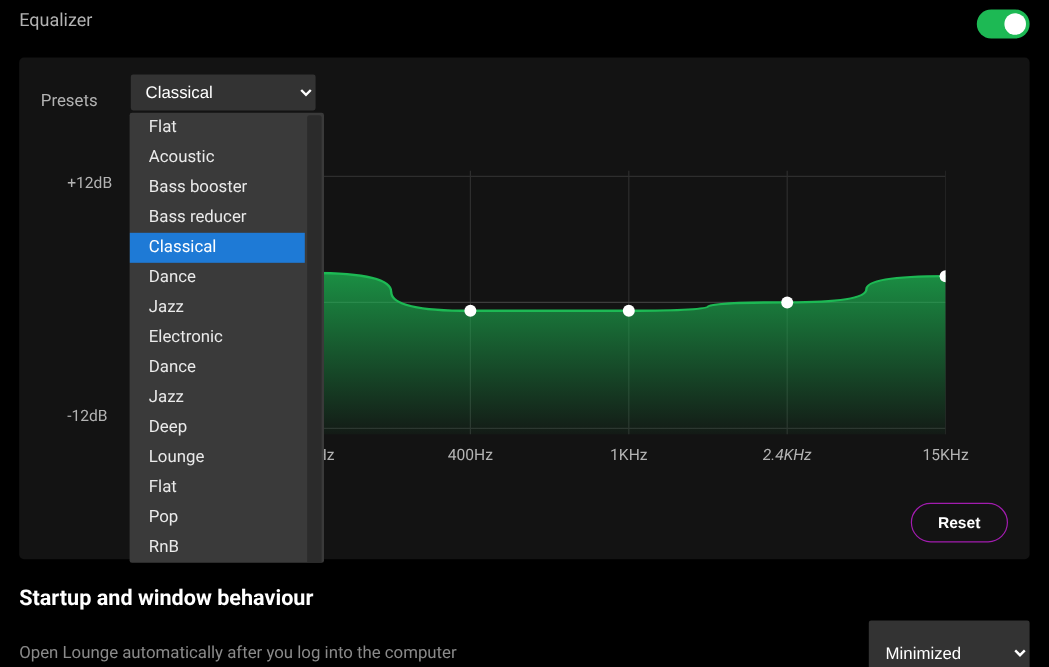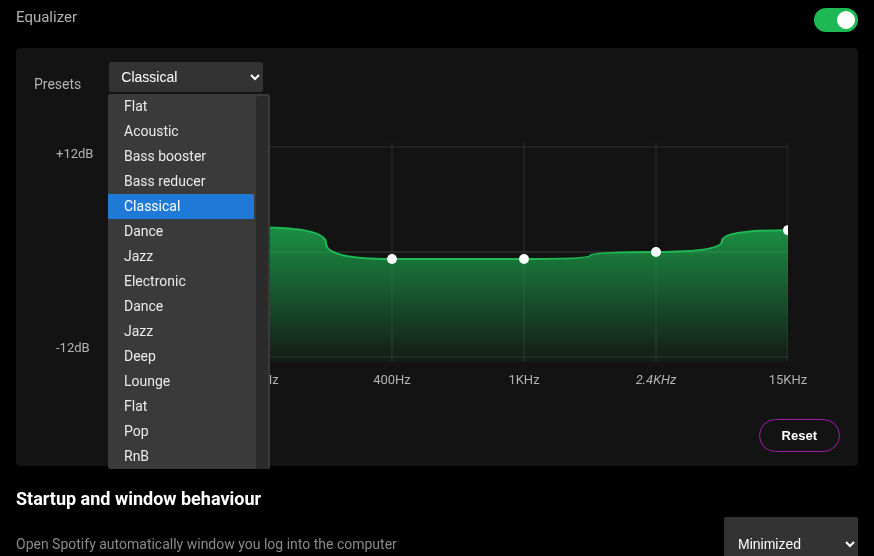--- a/index.html
+++ b/index.html
@@ -113,17 +113,17 @@
         <div class="dropdown-item">Flat</div>
         <div class="dropdown-item">Pop</div>
         <div class="dropdown-item">RnB</div>
       </div>
     <div class="dropdown-scrollbar"></div>
   </div>
 </div>
 
 <div class="section-title">Startup and window behaviour</div>
 <div class="row">
-  <div class="row-label">Open Spotify automatically window you log into the computer</div>
+  <div class="row-label">Open Lounge automatically after you log into the computer</div>
   <select class="mini-select">
     <option>Minimized</option>
   </select>
 </div>
 
 </body></html>

